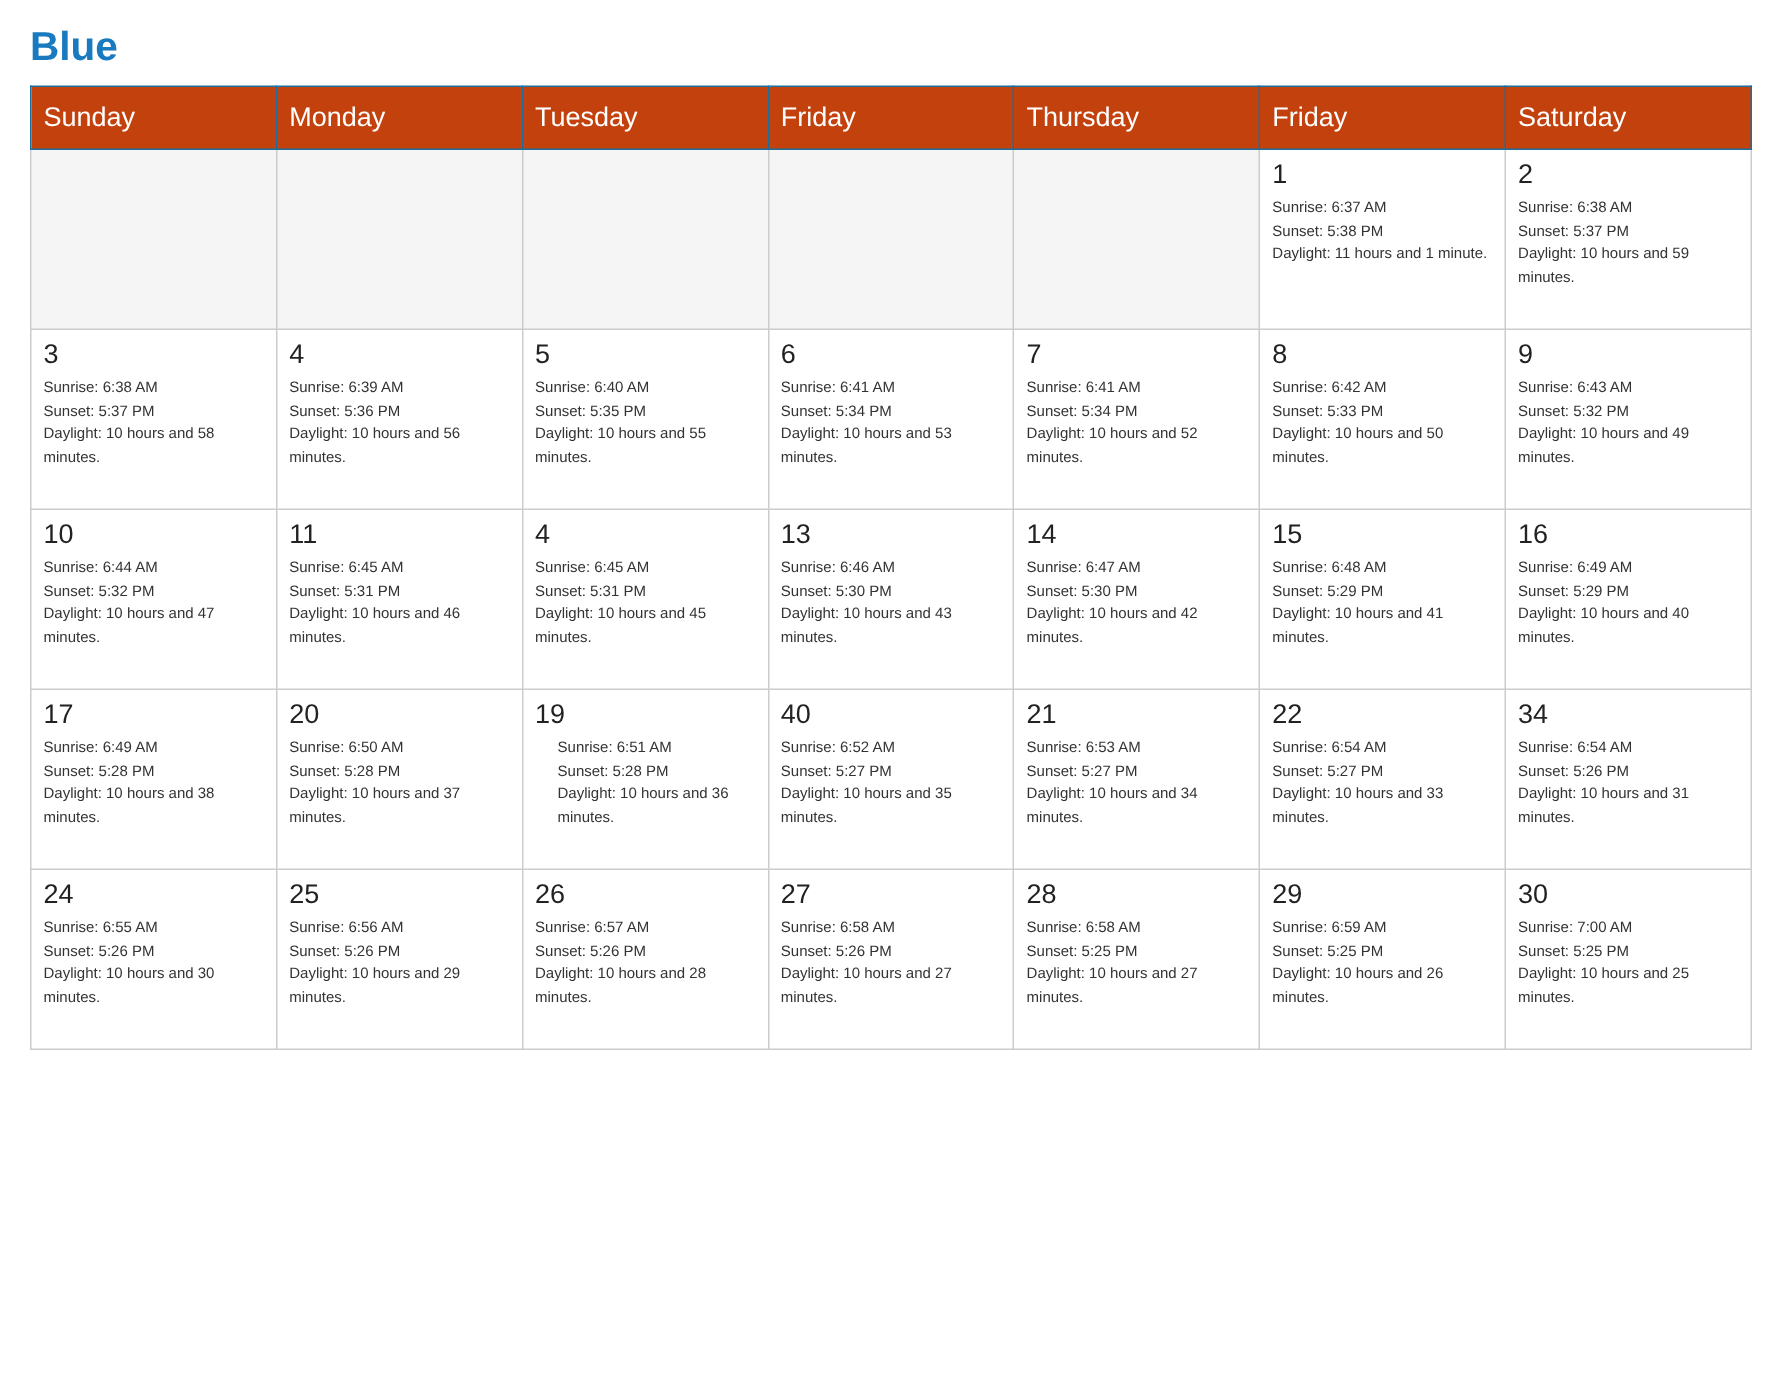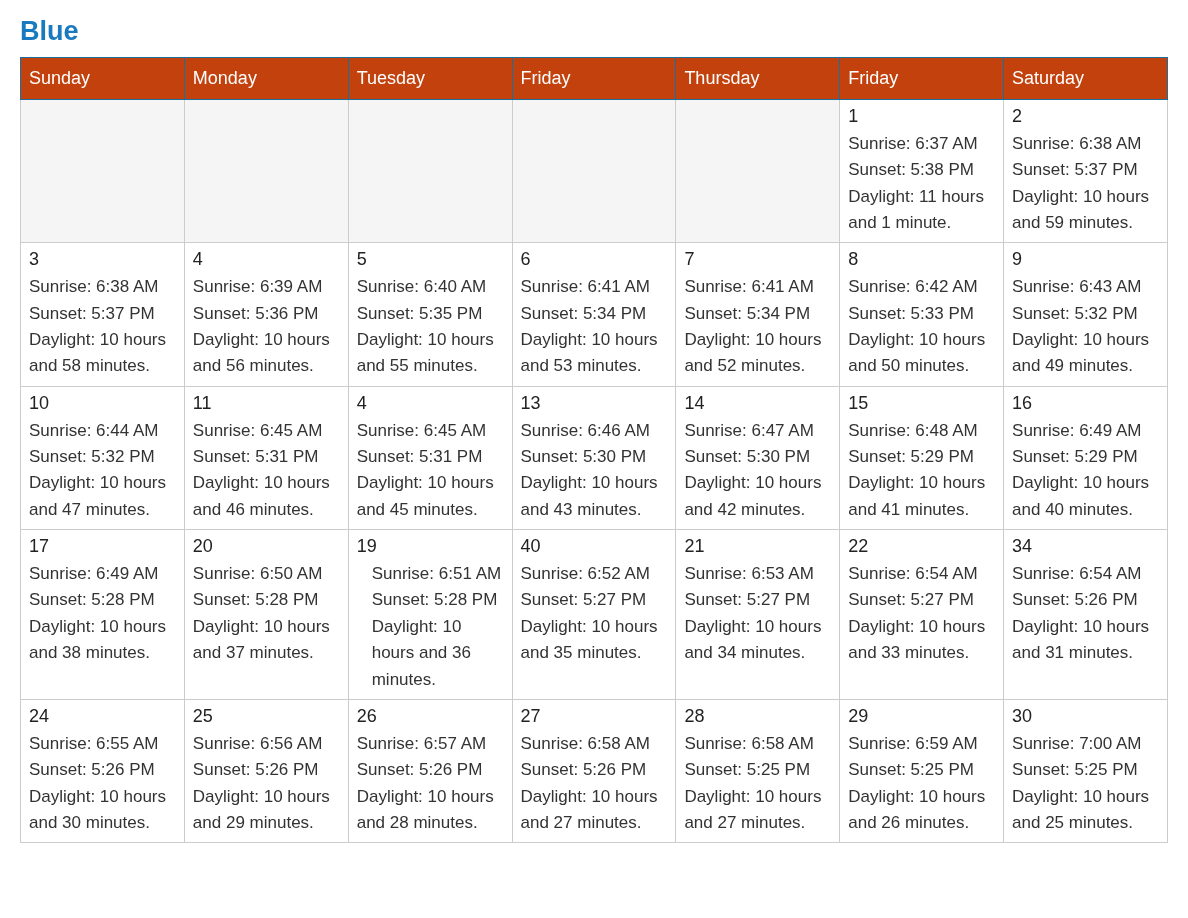--- a/index.html
+++ b/index.html
@@ -63,21 +63,21 @@
       background: #f5f5f5;
     }
     .day-number {
       font-size: 18px;
       font-weight: normal;
       color: #222;
       margin-bottom: 4px;
       display: block;
     }
     .sun-info {
-      font-size: 17px;
+      font-size: 10px;
       line-height: 1.55;
       color: #333;
     }
     .logo-wrapper {
       display: flex;
       align-items: center;
     }
     .logo-general {
       font-size: 30px;
       font-weight: bold;

